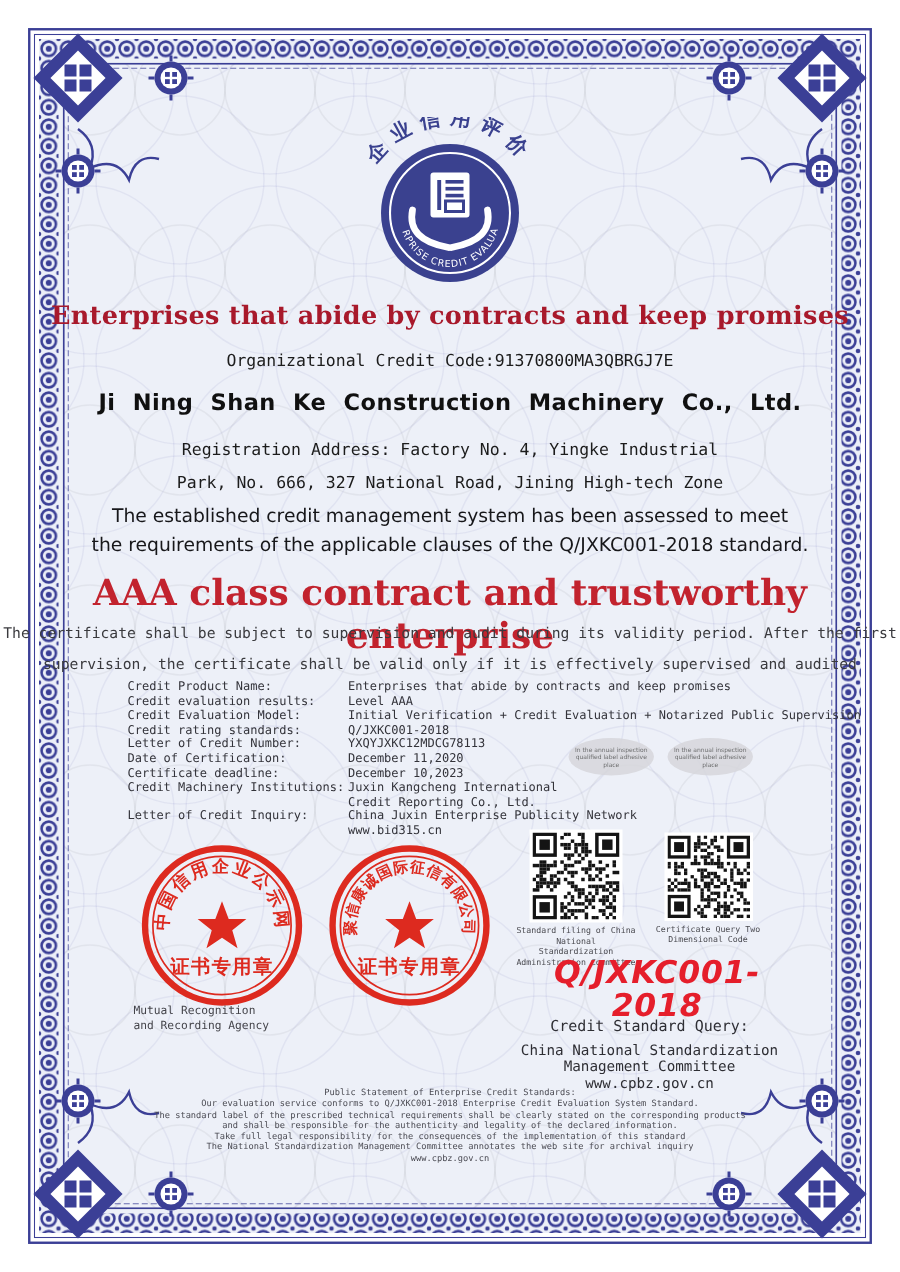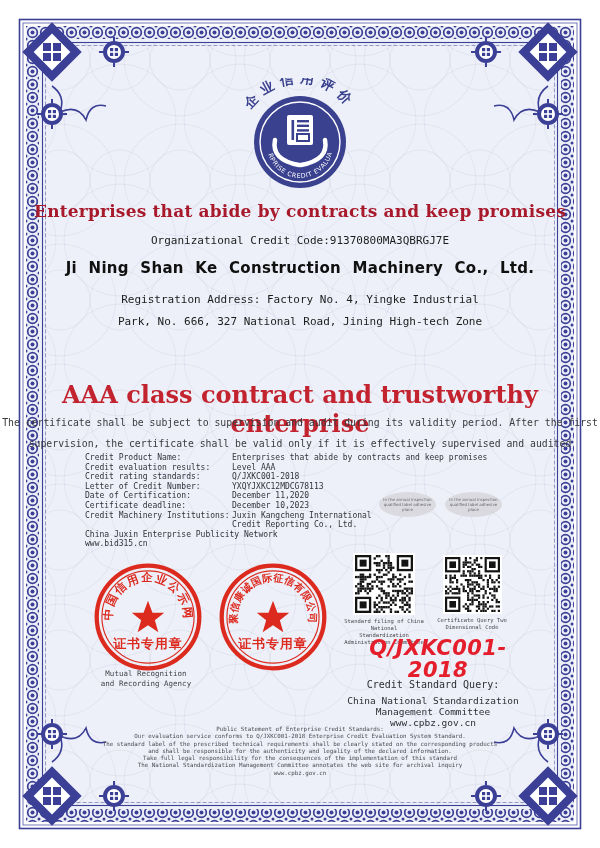--- a/index.html
+++ b/index.html
@@ -23,21 +23,21 @@
   .dlabel{width:147px;flex:0 0 147px;}
   .dvalue{white-space:pre-line;}
 
   .stickers{top:492px;left:379px;display:flex;gap:9px;}
   .sticker{width:57px;height:25px;border-radius:50%;background:#d7d7dc;opacity:.85;
            display:flex;align-items:center;justify-content:center;text-align:center;
            font-size:4px;line-height:5px;color:#555;}
 
   .seal{top:560px;width:114px;height:114px;}
   .seal.s0{left:91px;} .seal.s1{left:216px;}
-  .sealcap{top:669px;width:114px;text-align:center;font-family:"DejaVu Sans Mono",monospace;
+  .sealcap{top:669px;width:114px;text-align:left;font-family:"DejaVu Sans Mono",monospace;
            font-size:7.5px;line-height:9.5px;color:#44444a;}
   .sealcap.s0{left:89px;} .sealcap.s1{left:214px;}
 
   .qrblock{display:flex;flex-direction:column;align-items:center;width:96px;}
   .qrblock.q0{top:553px;left:336px;} .qrblock.q1{top:555px;left:424px;}
   .qr{width:58px;height:58px;background:#fff;padding:2px;}
   .qrblock.q1 .qr{width:55px;height:55px;}
   .qrcap{margin-top:3px;text-align:center;font-family:"DejaVu Sans Mono",monospace;
          font-size:5.5px;line-height:7px;color:#4a4a50;}
 
@@ -145,34 +145,40 @@
     <text font-size="6.3" fill="#ffffff" letter-spacing="0.6">
       <textPath href="#emb-bot" startOffset="50%" text-anchor="middle">ENTERPRISE CREDIT EVALUATION</textPath>
     </text>
   </svg>
 
   <div class="abs center title">Enterprises that abide by contracts and keep promises</div>
   <div class="abs center orgcode">Organizational Credit Code:91370800MA3QBRGJ7E</div>
   <div class="abs center company">Ji Ning Shan Ke Construction Machinery Co., Ltd.</div>
   <div class="abs center address pre">Registration Address: Factory No. 4, Yingke Industrial
 Park, No. 666, 327 National Road, Jining High-tech Zone</div>
+  <div class="abs center assessment pre">The established credit management system has been assessed to meet
+the requirements of the applicable clauses of the Q/JXKC001-2018 standard.</div>
   <div class="abs center award">AAA class contract and trustworthy enterprise</div>
   <div class="abs center supervision pre">The certificate shall be subject to supervision and audit during its validity period. After the first
 supervision, the certificate shall be valid only if it is effectively supervised and audited</div>
 
   <div class="abs details">
     <div class="drow">
         <span class="dlabel">Credit Product Name:</span>
         <span class="dvalue">Enterprises that abide by contracts and keep promises</span>
       </div>
     <div class="drow">
         <span class="dlabel">Credit evaluation results:</span>
         <span class="dvalue">Level AAA</span>
       </div>
     <div class="drow">
+        <span class="dlabel">Credit Evaluation Model:</span>
+        <span class="dvalue">Initial Verification + Credit Evaluation + Notarized Public Supervision</span>
+      </div>
+    <div class="drow">
         <span class="dlabel">Credit rating standards:</span>
         <span class="dvalue">Q/JXKC001-2018</span>
       </div>
     <div class="drow">
         <span class="dlabel">Letter of Credit Number:</span>
         <span class="dvalue">YXQYJXKC12MDCG78113</span>
       </div>
     <div class="drow">
         <span class="dlabel">Date of Certification:</span>
         <span class="dvalue">December 11,2020</span>
@@ -180,20 +186,21 @@
     <div class="drow">
         <span class="dlabel">Certificate deadline:</span>
         <span class="dvalue">December 10,2023</span>
       </div>
     <div class="drow">
         <span class="dlabel">Credit Machinery Institutions:</span>
         <span class="dvalue">Juxin Kangcheng International
 Credit Reporting Co., Ltd.</span>
       </div>
     <div class="drow">
+        <span class="dlabel">Letter of Credit Inquiry:</span>
         <span class="dvalue">China Juxin Enterprise Publicity Network
 www.bid315.cn</span>
       </div>
   </div>
 
   <div class="abs stickers">
     <div class="sticker pre">In the annual inspection
 qualified label adhesive place</div>
     <div class="sticker pre">In the annual inspection
 qualified label adhesive place</div>

